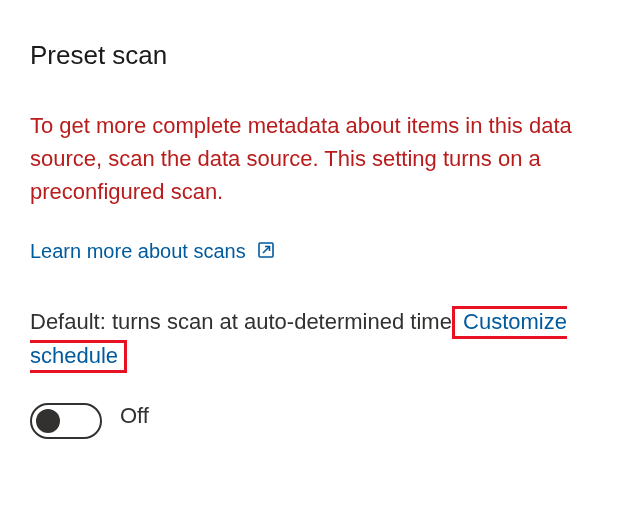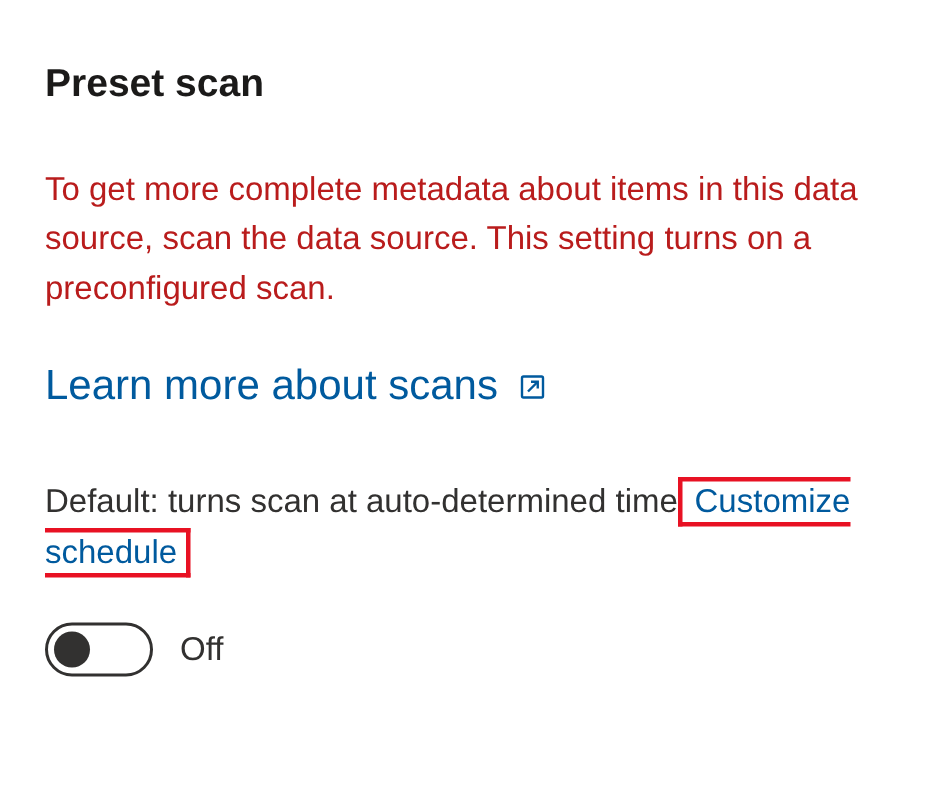--- a/index.html
+++ b/index.html
@@ -10,32 +10,32 @@
     body {
       font-family: "Segoe UI", -apple-system, BlinkMacSystemFont, sans-serif;
       background: #ffffff;
       width: 621px;
       height: 528px;
       padding: 40px 30px 30px 30px;
       color: #323130;
     }
     .heading {
       font-size: 26px;
-      font-weight: 700;
+      font-weight: 400;
       color: #1b1a19;
       margin-bottom: 38px;
     }
     .description {
       font-size: 22px;
       line-height: 1.5;
       color: #b91c1c;
       margin-bottom: 2px;
     }
     .link-row {
-      font-size: 28px;
+      font-size: 20px;
       line-height: 1.5;
       margin-bottom: 38px;
       margin-top: 28px;
     }
     .link {
       color: #005a9e;
       text-decoration: none;
       cursor: pointer;
     }
     .external-icon {
@@ -54,21 +54,20 @@
       text-decoration: none;
       cursor: pointer;
     }
     .highlight-box {
       border: 3px solid #e81123;
       padding: 0 6px 2px 2px;
       display: inline;
     }
     .toggle-row {
       display: flex;
-      align-items: center;
       gap: 18px;
     }
     .toggle {
       position: relative;
       width: 72px;
       height: 36px;
       border: 2px solid #323130;
       border-radius: 20px;
       background: #ffffff;
       cursor: pointer;

